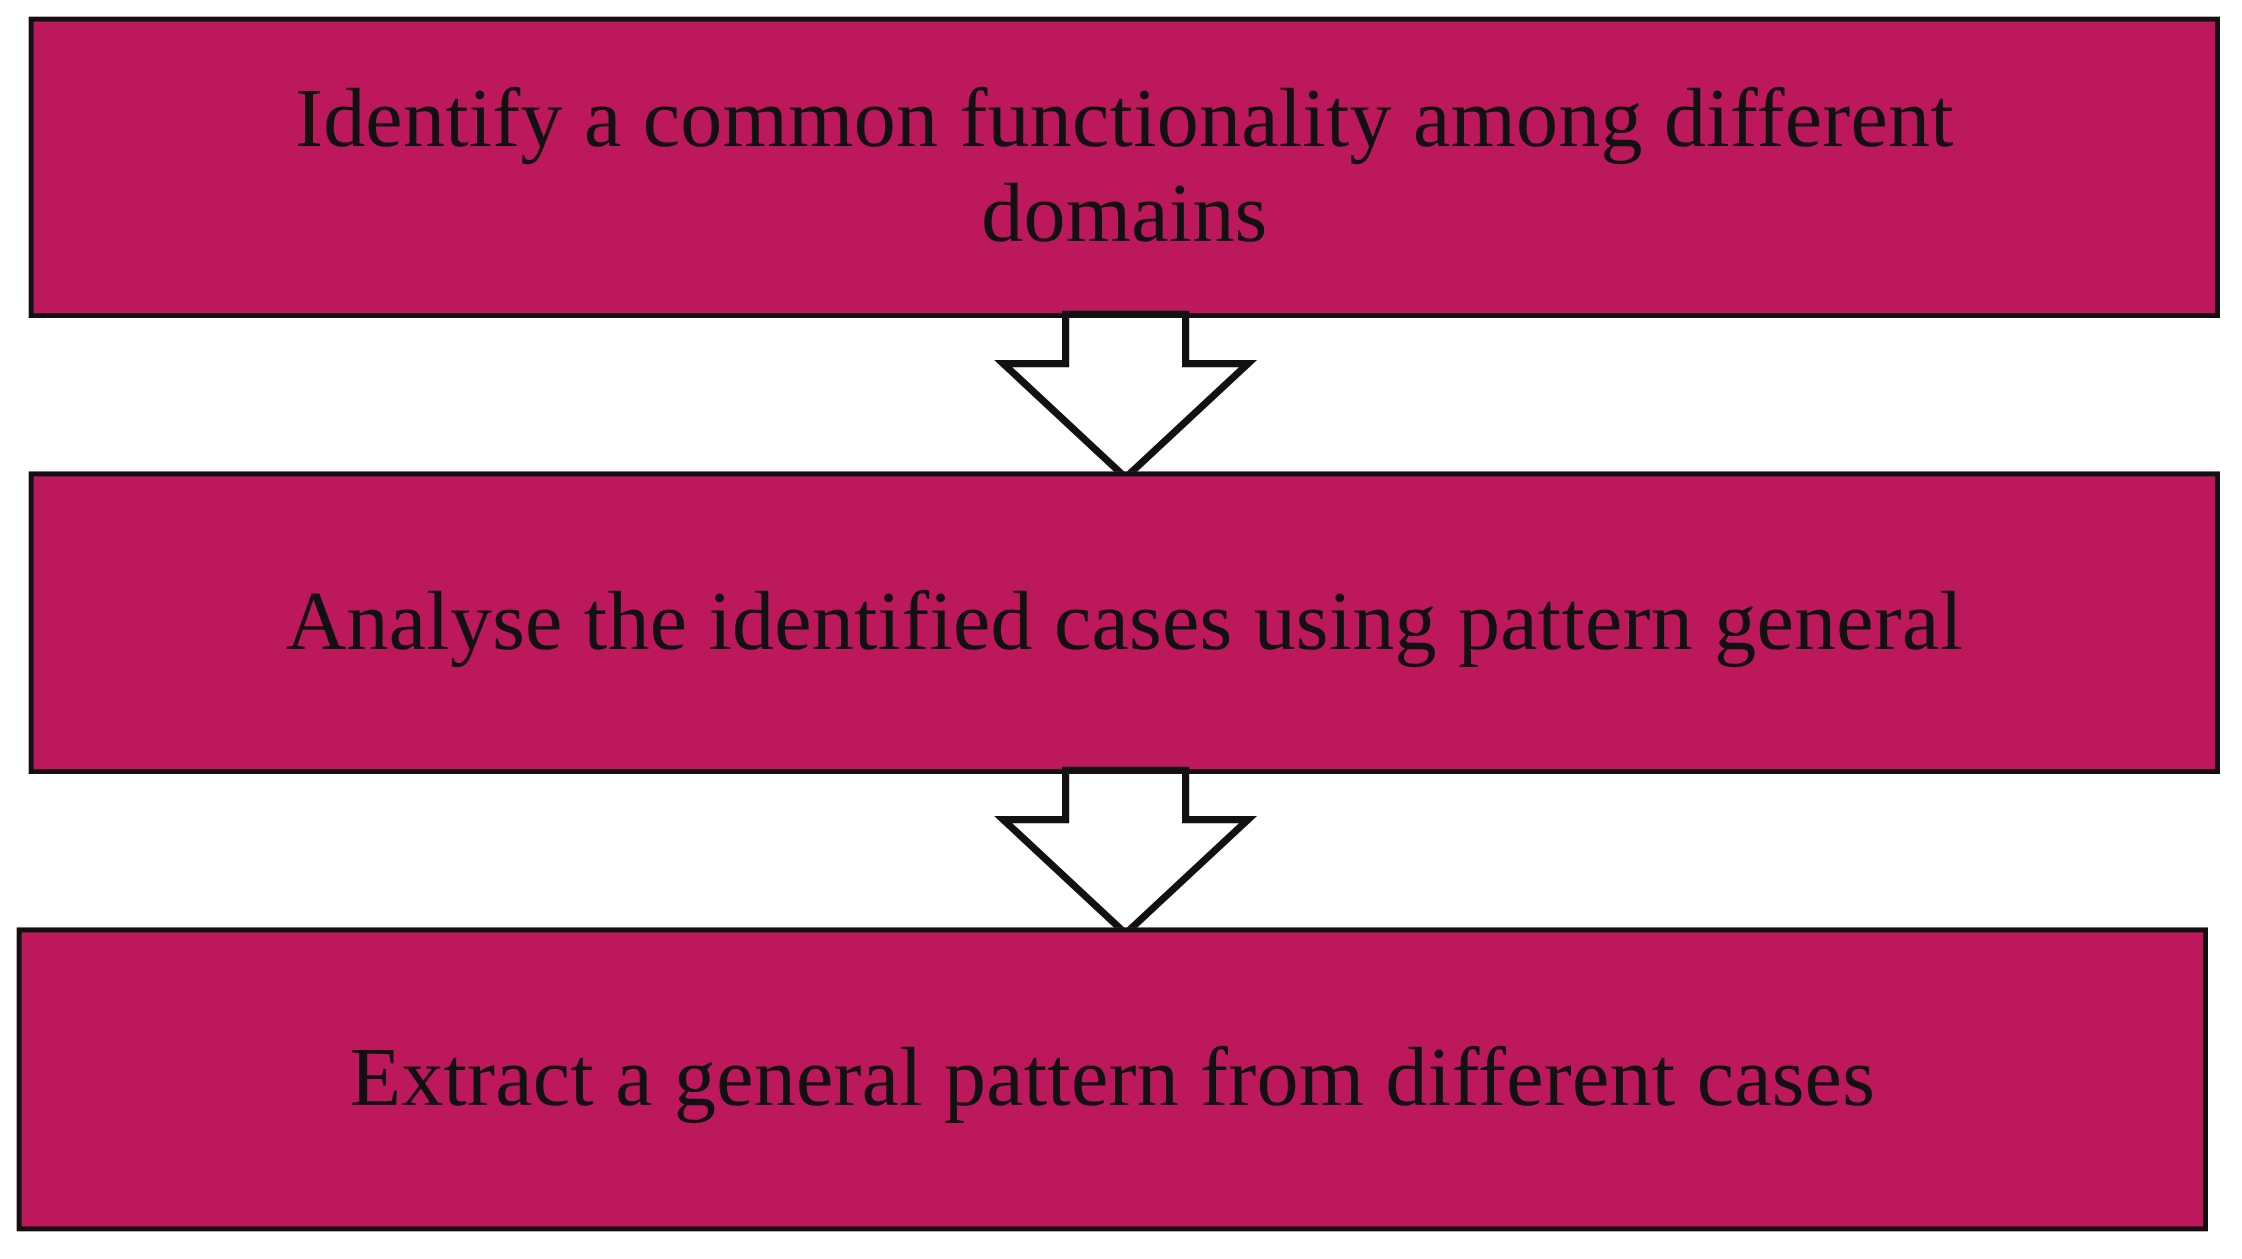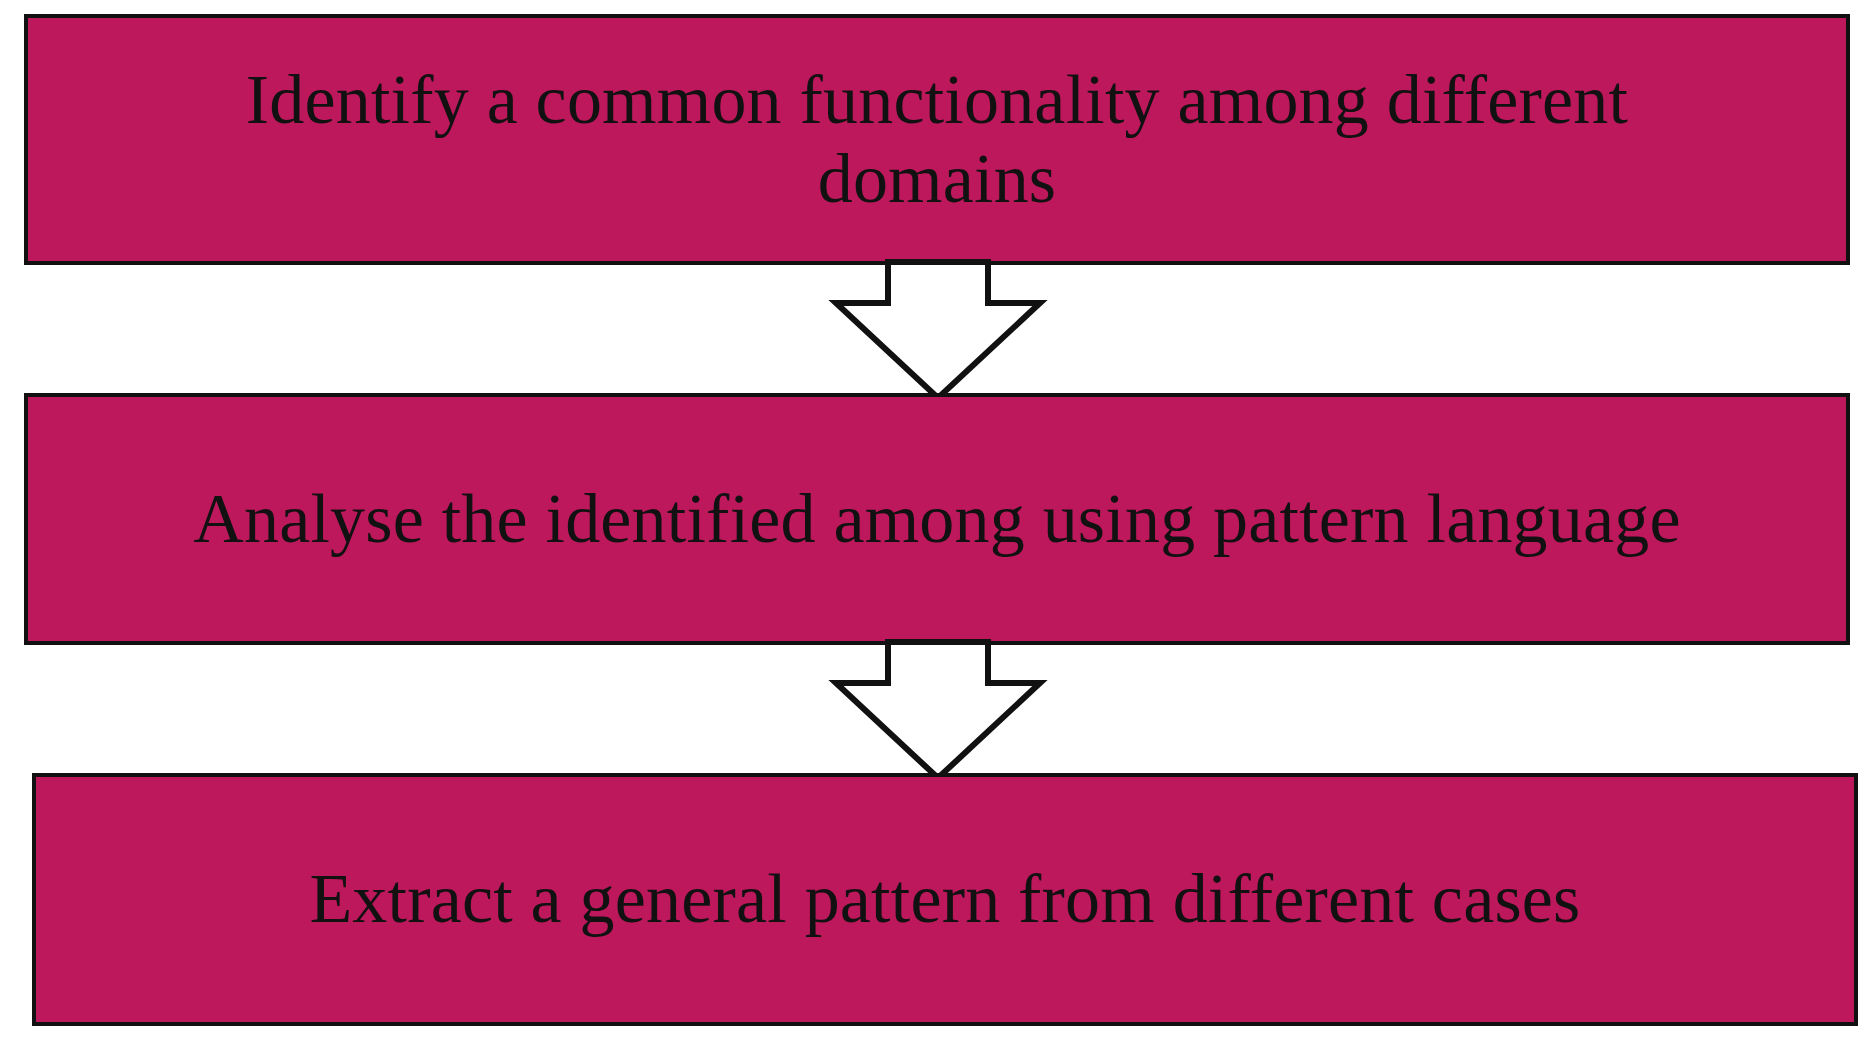--- a/index.html
+++ b/index.html
@@ -37,21 +37,21 @@
     font-family: "Liberation Serif", "DejaVu Serif", serif;
     font-size: 70px;
     line-height: 1.12;
     color: #111111;
     letter-spacing: 0.2px;
     white-space: pre-line;
   }
 
   #box-1 { left: 24px;  top: 14px;  width: 1826px; height: 251px; }
   #box-2 { left: 24px;  top: 393px; width: 1826px; height: 252px; }
-  #box-3 { left: 32px;  top: 773px; width: 1826px; height: 253px; }
+  #box-3 { left: 14px;  top: 773px; width: 1826px; height: 253px; }
 
   #box-1 .box-label { font-size: 70px; }
   #box-2 .box-label { font-size: 70px; }
   #box-3 .box-label { font-size: 70px; }
 
   
   .block-arrow {
     position: absolute;
     overflow: visible;
   }
@@ -78,21 +78,21 @@
   </div>
 
   <div class="block-arrow" id="arrow-1">
     <svg viewBox="0 0 240 145" preserveAspectRatio="none">
 
       <path class="arrow-outline" d="M 68 4 L 68 45 L 16 45 L 118 140 L 220 45 L 168 45 L 168 4 Z"></path>
     </svg>
   </div>
 
   <div class="proc-box" id="box-2">
-    <span class="box-label">Analyse the identified among using pattern language</span>
+    <span class="box-label">Analyse the identified cases using pattern general</span>
   </div>
 
   <div class="block-arrow" id="arrow-2">
     <svg viewBox="0 0 240 145" preserveAspectRatio="none">
       <path class="arrow-outline" d="M 68 4 L 68 45 L 16 45 L 118 140 L 220 45 L 168 45 L 168 4 Z"></path>
     </svg>
   </div>
 
   <div class="proc-box" id="box-3">
     <span class="box-label">Extract a general pattern from different cases</span>

